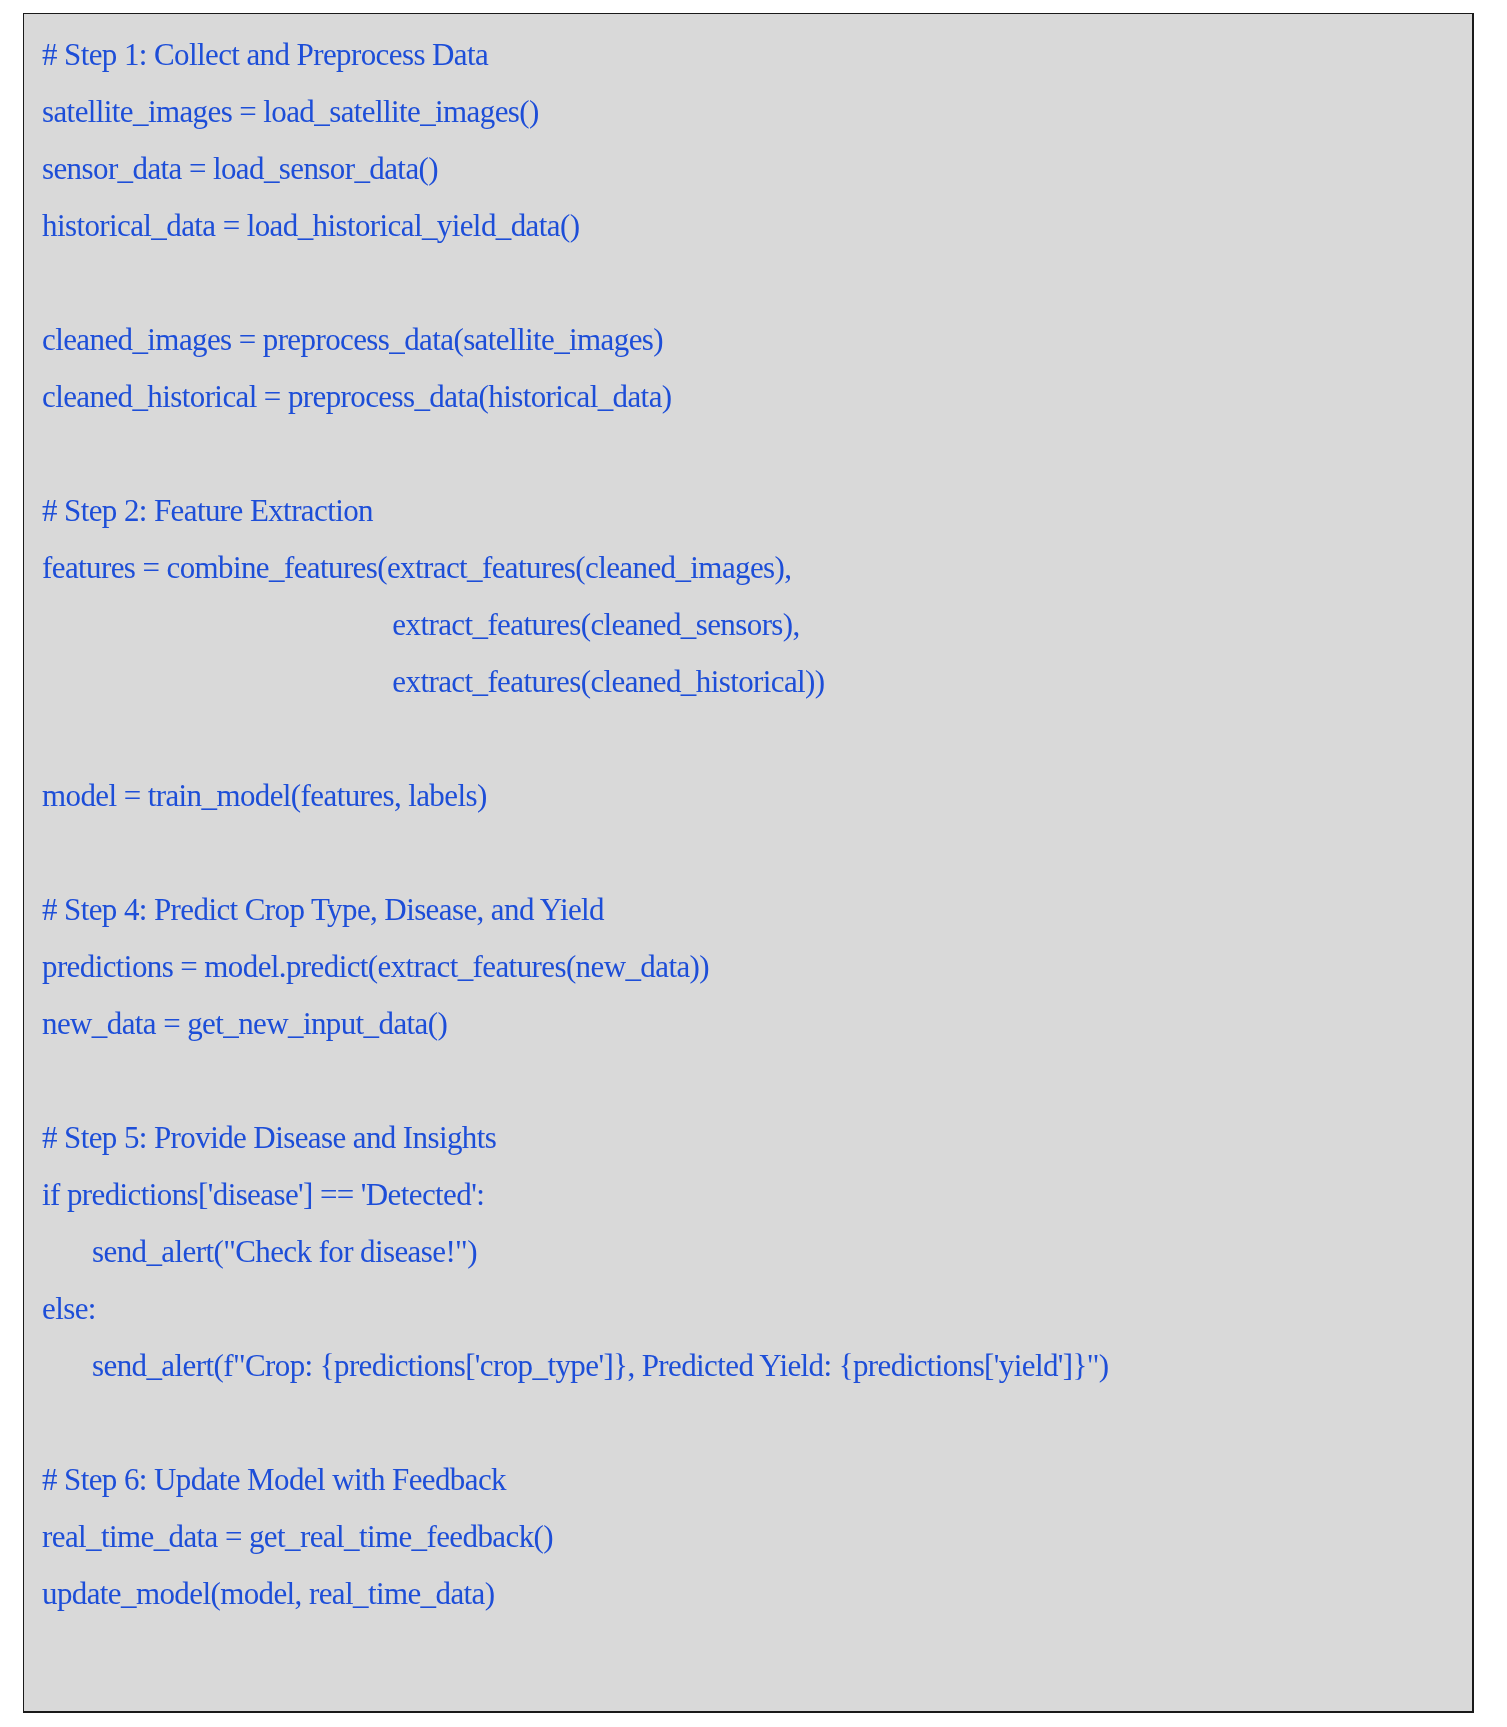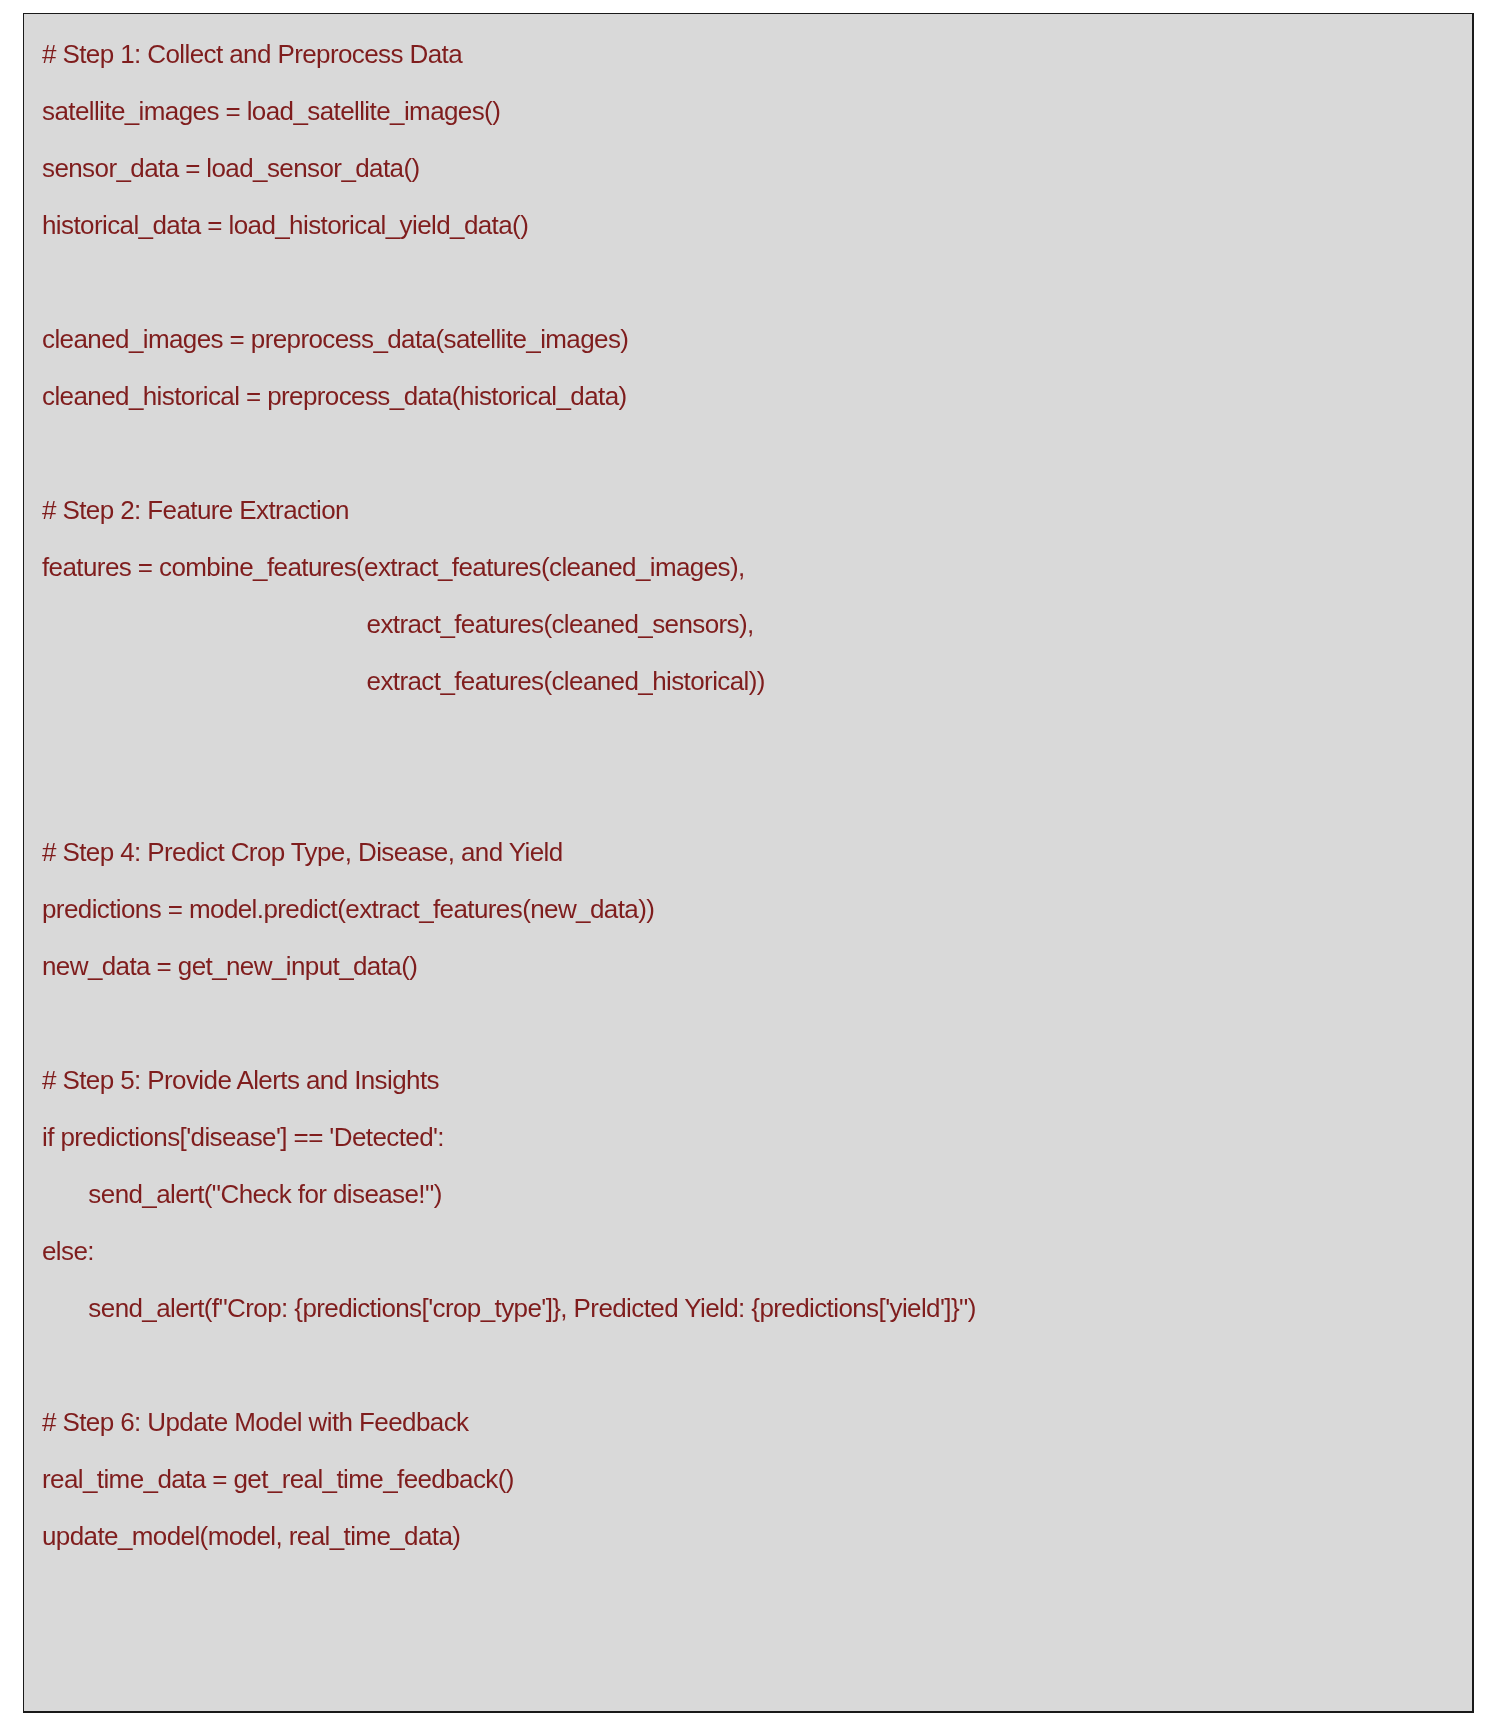--- a/index.html
+++ b/index.html
@@ -27,23 +27,23 @@
     }
     .code-lines {
       position: absolute;
       left: 18px;
       top: 12px;
       margin: 0;
       padding: 0;
       list-style: none;
     }
     .code-line {
-      font-family: Liberation Sans, sans-serif;
-      font-size: 26px;
-      color: #7f1d1d;
+      font-family: Liberation Serif, serif;
+      font-size: 31px;
+      color: #1d4ed8;
       height: 57px;
       line-height: 57px;
       white-space: pre;
       letter-spacing: -0.6px;
     }
     .code-line.blank { height: 57px; }
   </style>
 </head>
 <body>
 
@@ -55,26 +55,27 @@
     <li class="code-line">historical_data = load_historical_yield_data()</li>
     <li class="code-line blank"></li>
     <li class="code-line">cleaned_images = preprocess_data(satellite_images)</li>
     <li class="code-line">cleaned_historical = preprocess_data(historical_data)</li>
     <li class="code-line blank"></li>
     <li class="code-line"># Step 2: Feature Extraction</li>
     <li class="code-line">features = combine_features(extract_features(cleaned_images),</li>
     <li class="code-line">                                                 extract_features(cleaned_sensors),</li>
     <li class="code-line">                                                 extract_features(cleaned_historical))</li>
     <li class="code-line blank"></li>
+    <li class="code-line">model = train_model(features, labels)</li>
     <li class="code-line blank"></li>
     <li class="code-line"># Step 4: Predict Crop Type, Disease, and Yield</li>
     <li class="code-line">predictions = model.predict(extract_features(new_data))</li>
     <li class="code-line">new_data = get_new_input_data()</li>
     <li class="code-line blank"></li>
-    <li class="code-line"># Step 5: Provide Alerts and Insights</li>
+    <li class="code-line"># Step 5: Provide Disease and Insights</li>
     <li class="code-line">if predictions['disease'] == 'Detected':</li>
     <li class="code-line">       send_alert("Check for disease!")</li>
     <li class="code-line">else:</li>
     <li class="code-line">       send_alert(f"Crop: {predictions['crop_type']}, Predicted Yield: {predictions['yield']}")</li>
     <li class="code-line blank"></li>
     <li class="code-line"># Step 6: Update Model with Feedback</li>
     <li class="code-line">real_time_data = get_real_time_feedback()</li>
     <li class="code-line">update_model(model, real_time_data)</li>
   </ul>
 </div>

